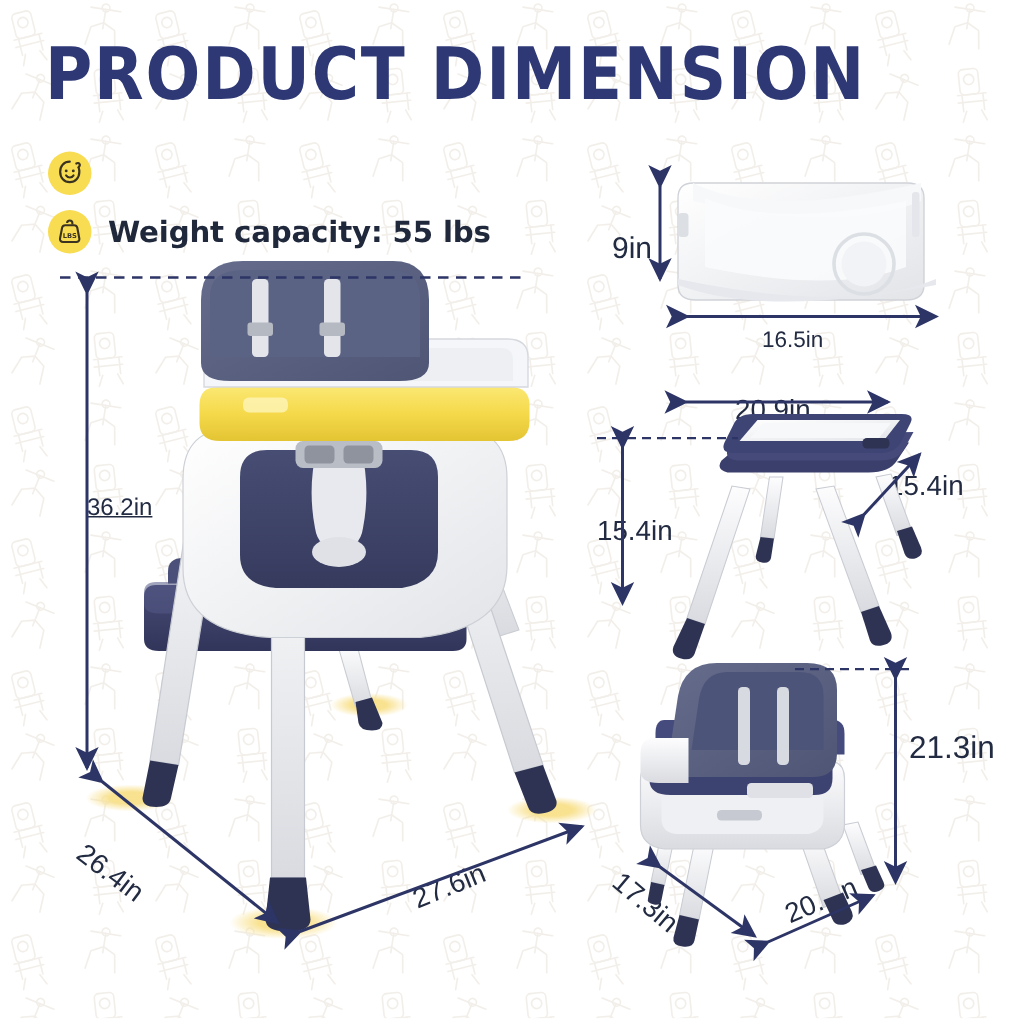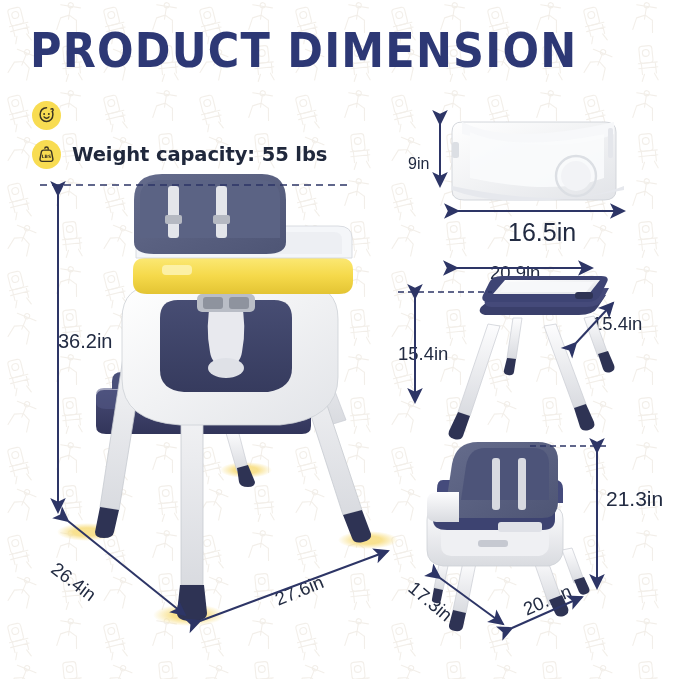--- a/index.html
+++ b/index.html
@@ -59,26 +59,26 @@
 
   
   .dim-label {
     position: absolute;
     font-family: "Liberation Sans", sans-serif;
     color: #222b42;
     white-space: nowrap;
     font-weight: 400;
   }
 
-  #lbl-362  { left: 58px;  top: 330px; font-size: 20px; }
+  #lbl-362  { left: 58px;  top: 330px; font-size: 16px; text-decoration: underline; }
   #lbl-264  { left: 60px;  top: 558px; font-size: 18.5px; transform: rotate(37deg); transform-origin: left top; }
   #lbl-276  { left: 272px; top: 590px; font-size: 18.5px; transform: rotate(-22deg); transform-origin: left top; }
 
-  #lbl-9    { left: 408px; top: 155px; font-size: 16px; }
-  #lbl-165  { left: 508px; top: 218px; font-size: 25px; }
+  #lbl-9    { left: 408px; top: 155px; font-size: 20px; }
+  #lbl-165  { left: 508px; top: 218px; font-size: 15px; }
   #lbl-209  { left: 490px; top: 262px; font-size: 18.5px; }
   #lbl-154b { left: 398px; top: 343px; font-size: 18.5px; }
   #lbl-154a { left: 592px; top: 313px; font-size: 18.5px; }
   #lbl-213  { left: 606px; top: 487px; font-size: 21px; }
   #lbl-173  { left: 418px; top: 577px; font-size: 18.5px; transform: rotate(40deg); transform-origin: left top; }
   #lbl-201  { left: 520px; top: 600px; font-size: 18.5px; transform: rotate(-23deg); transform-origin: left top; }
 
   svg { display: block; }
 </style>
 </head>

